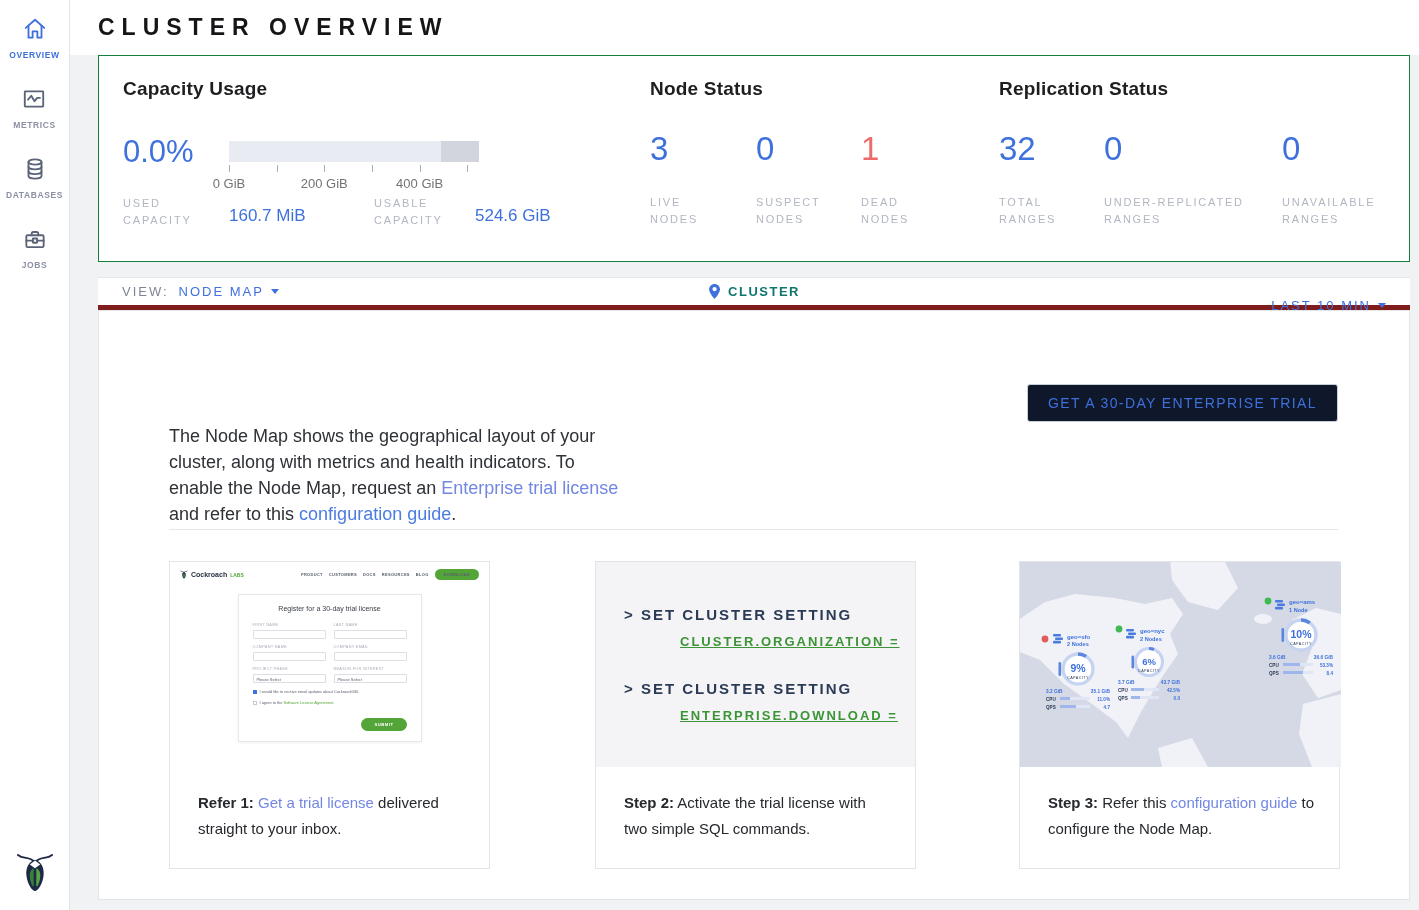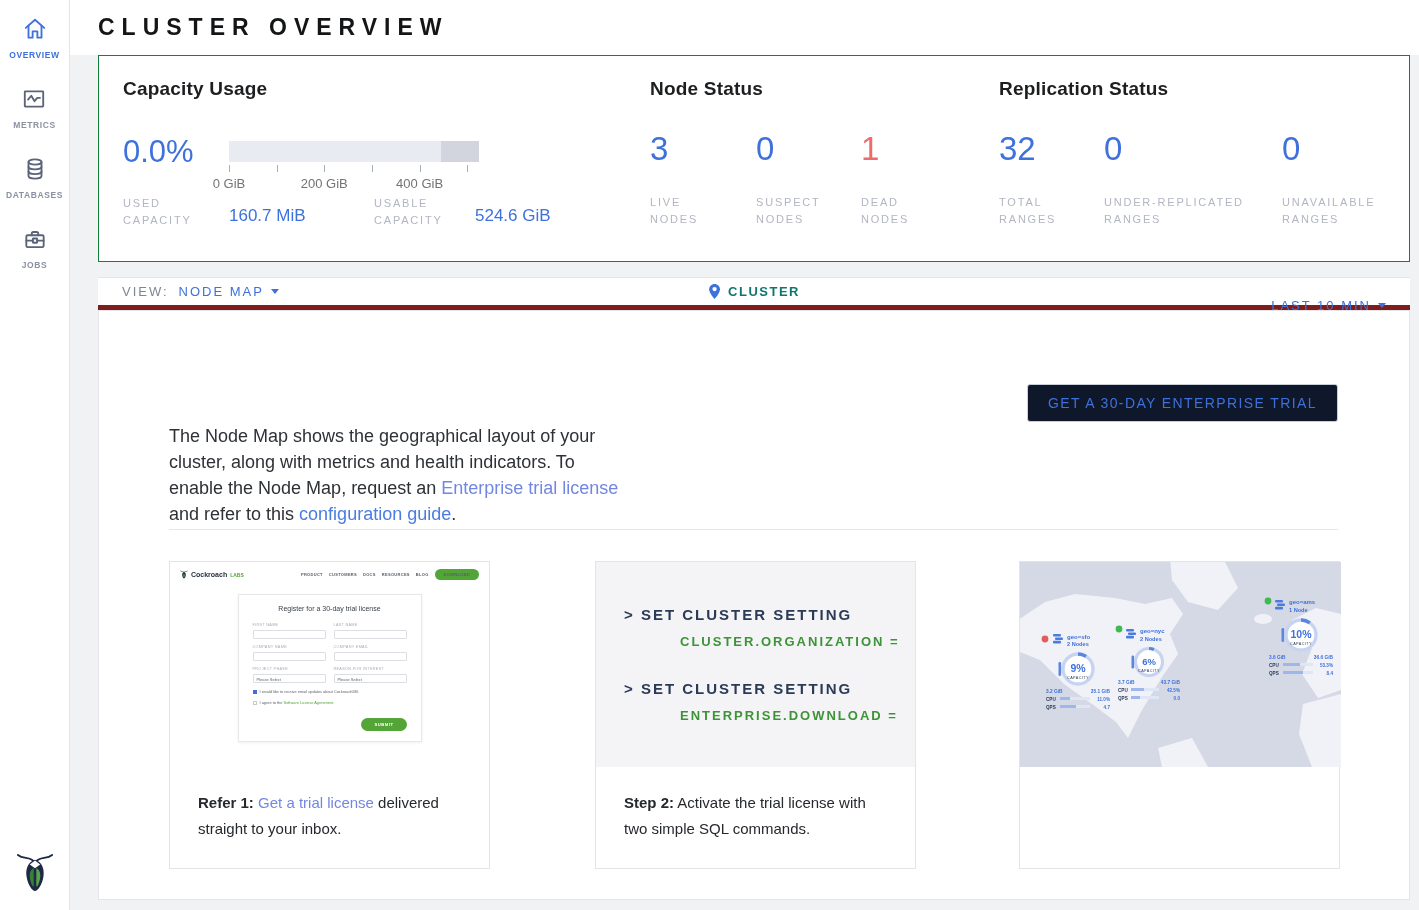--- a/index.html
+++ b/index.html
@@ -107,21 +107,21 @@
   .sm-check { display:flex; align-items:center; gap:3px; margin-top:6px; }
   .sm-box { width:4px; height:4px; border:0.5px solid #c6cad1; flex:none; }
   .sm-box.checked { background:#3e71dc; border-color:#3e71dc; }
   .sm-check span { font-size:3.9px; color:#5b626d; }
   .sm-check .green { color:#54a538; }
   .sm-submit { position:absolute; right:14px; bottom:10px; background:#54a538; color:#fff; border:none; font-size:4.2px; font-weight:bold; letter-spacing:0.5px; padding:4px 13px; border-radius:7px; }
 
   
   .code-mock { position:absolute; left:0; top:0; width:100%; height:205px; background:#f4f4f6; padding:44px 0 0 28px; }
   .code-cmd { font-size:15px; font-weight:bold; letter-spacing:2px; color:#2b3a55; white-space:nowrap; }
-  .code-arg { font-size:13px; font-weight:bold; letter-spacing:2px; color:#3c9436; margin:11px 0 0 56px; white-space:nowrap; }
+  .code-arg { font-size:13px; font-weight:bold; letter-spacing:2px; color:#3c9436; margin:11px 0 0 56px; white-space:nowrap;text-decoration:underline; }
   .code-gap { height:31px; }
 
   
   .map-mock { position:absolute; left:0; top:0; width:321px; height:205px; }
 </style>
 </head>
 <body>
 
 <nav class="sidebar">
   <div class="nav-item active">
@@ -422,15 +422,21 @@
         <text x="6" y="72" font-size="4.6" font-weight="bold" fill="#2c3b56">CPU</text>
         <rect x="20" y="68" width="30" height="3" fill="#dfe6f5"></rect>
           <rect x="20" y="68" width="17" height="3" fill="#9fb6ec"></rect>
         <text x="70" y="72" font-size="4.6" font-weight="bold" fill="#3e71dc" text-anchor="end">53.3%</text>
         <text x="6" y="80" font-size="4.6" font-weight="bold" fill="#2c3b56">QPS</text>
         <rect x="20" y="76" width="30" height="3" fill="#dfe6f5"></rect>
           <rect x="20" y="76" width="20" height="3" fill="#9fb6ec"></rect>
         <text x="70" y="80" font-size="4.6" font-weight="bold" fill="#3e71dc" text-anchor="end">8.4</text>
       </g>
     </svg>
+    <p class="caption">
+      <strong>Step 3:</strong>
+      <span>Refer this</span>
+      <a class="link-light">configuration guide</a>
+      <span>to configure the Node Map.</span>
+    </p>
   </div>
 
 </section>
 
 </body></html>

